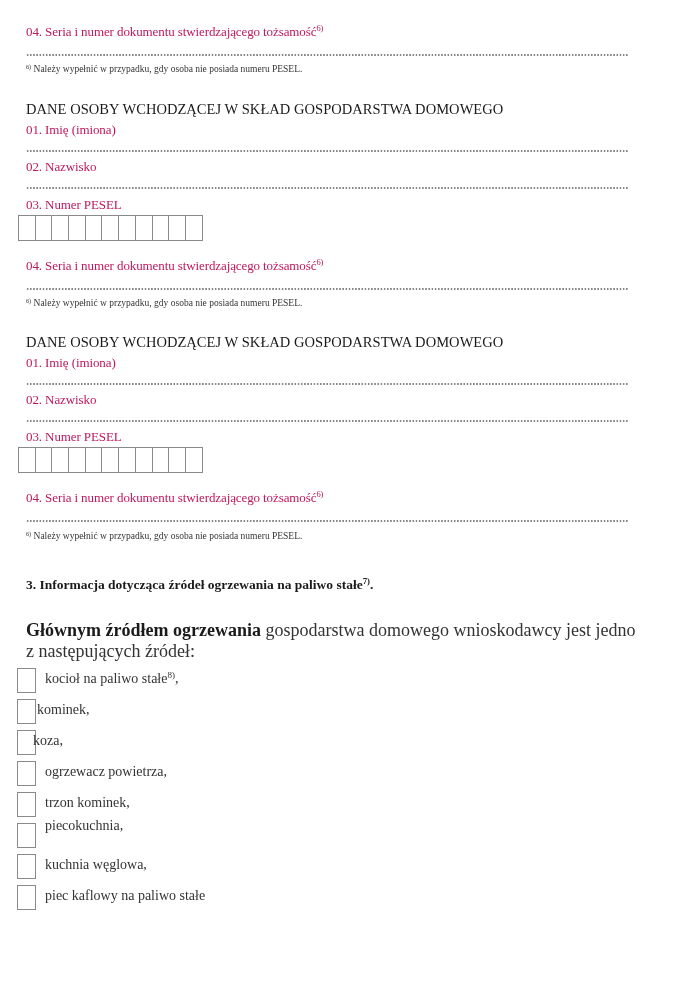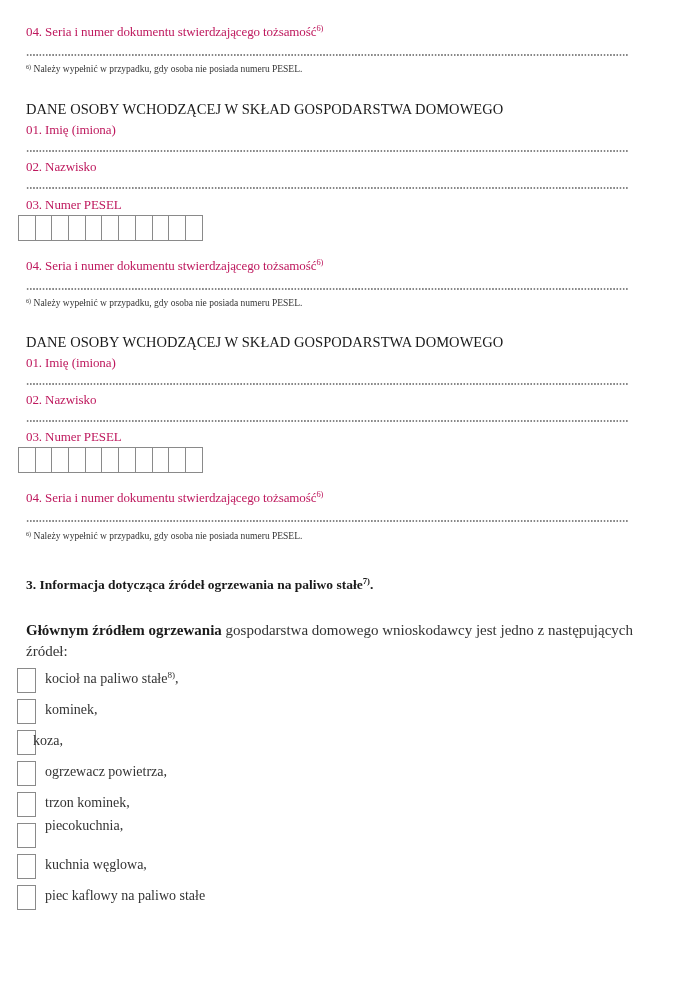--- a/index.html
+++ b/index.html
@@ -20,21 +20,21 @@
     }
     .pesel {
       position: absolute; left: 18px; height: 24px; display: flex;
       border: 1px solid #8a8a8a;
     }
     .pesel .cell {
       width: 15.7px; height: 24px; border-right: 1px solid #8a8a8a; box-sizing: content-box;
     }
     .pesel .cell:last-child { border-right: none; }
     .sec { font-size: 13.5px; font-weight: bold; color: #1a1a1a; }
-    .para { font-size: 15px; color: #333; line-height: 21px; white-space: normal; width: 620px; }
+    .para { font-size: 18px; color: #333; line-height: 21px; white-space: normal; width: 620px; }
     .para b { color: #1a1a1a; }
     .cb {
       position: absolute; left: 17px; width: 17px; height: 23px;
       border: 1px solid #8a8a8a; background: #fff;
     }
     .opt { font-size: 14px; color: #333; }
   </style>
 </head>
 <body>
 
@@ -94,21 +94,21 @@
   <div class="abs fn" style="left:26px; top:531px;"><sup>6)</sup><span> Należy wypełnić w przypadku, gdy osoba nie posiada numeru PESEL.</span></div>
 </div>
 
 <div>
   <div class="abs sec" style="left:26px; top:577px;"><span>3.  Informacja dotycząca źródeł ogrzewania na paliwo stałe</span><sup>7)</sup><span>.</span></div>
   <div class="abs para" style="left:26px; top:620px;"><b>Głównym źródłem ogrzewania</b><span> gospodarstwa domowego wnioskodawcy jest jedno z następujących źródeł:</span></div>
   <div id="options">
       <div class="cb" style="top: 668px;"></div>
       <div class="abs opt" style="left: 45px; top: 671px;"><span>kocioł na paliwo stałe</span><sup>8)</sup><span>,</span></div>
       <div class="cb" style="top: 699px;"></div>
-      <div class="abs opt" style="left: 45px; top: 702px;"><span>kominek,</span></div>
+      <div class="abs opt" style="left: 37px; top: 702px;"><span>kominek,</span></div>
       <div class="cb" style="top: 730px;"></div>
       <div class="abs opt" style="left: 33px; top: 733px;"><span>koza,</span></div>
       <div class="cb" style="top: 761px;"></div>
       <div class="abs opt" style="left: 45px; top: 764px;"><span>ogrzewacz powietrza,</span></div>
       <div class="cb" style="top: 792px;"></div>
       <div class="abs opt" style="left: 45px; top: 795px;"><span>trzon kominek,</span></div>
       <div class="cb" style="top: 823px;"></div>
       <div class="abs opt" style="left: 45px; top: 818px;"><span>piecokuchnia,</span></div>
       <div class="cb" style="top: 854px;"></div>
       <div class="abs opt" style="left: 45px; top: 857px;"><span>kuchnia węglowa,</span></div>

